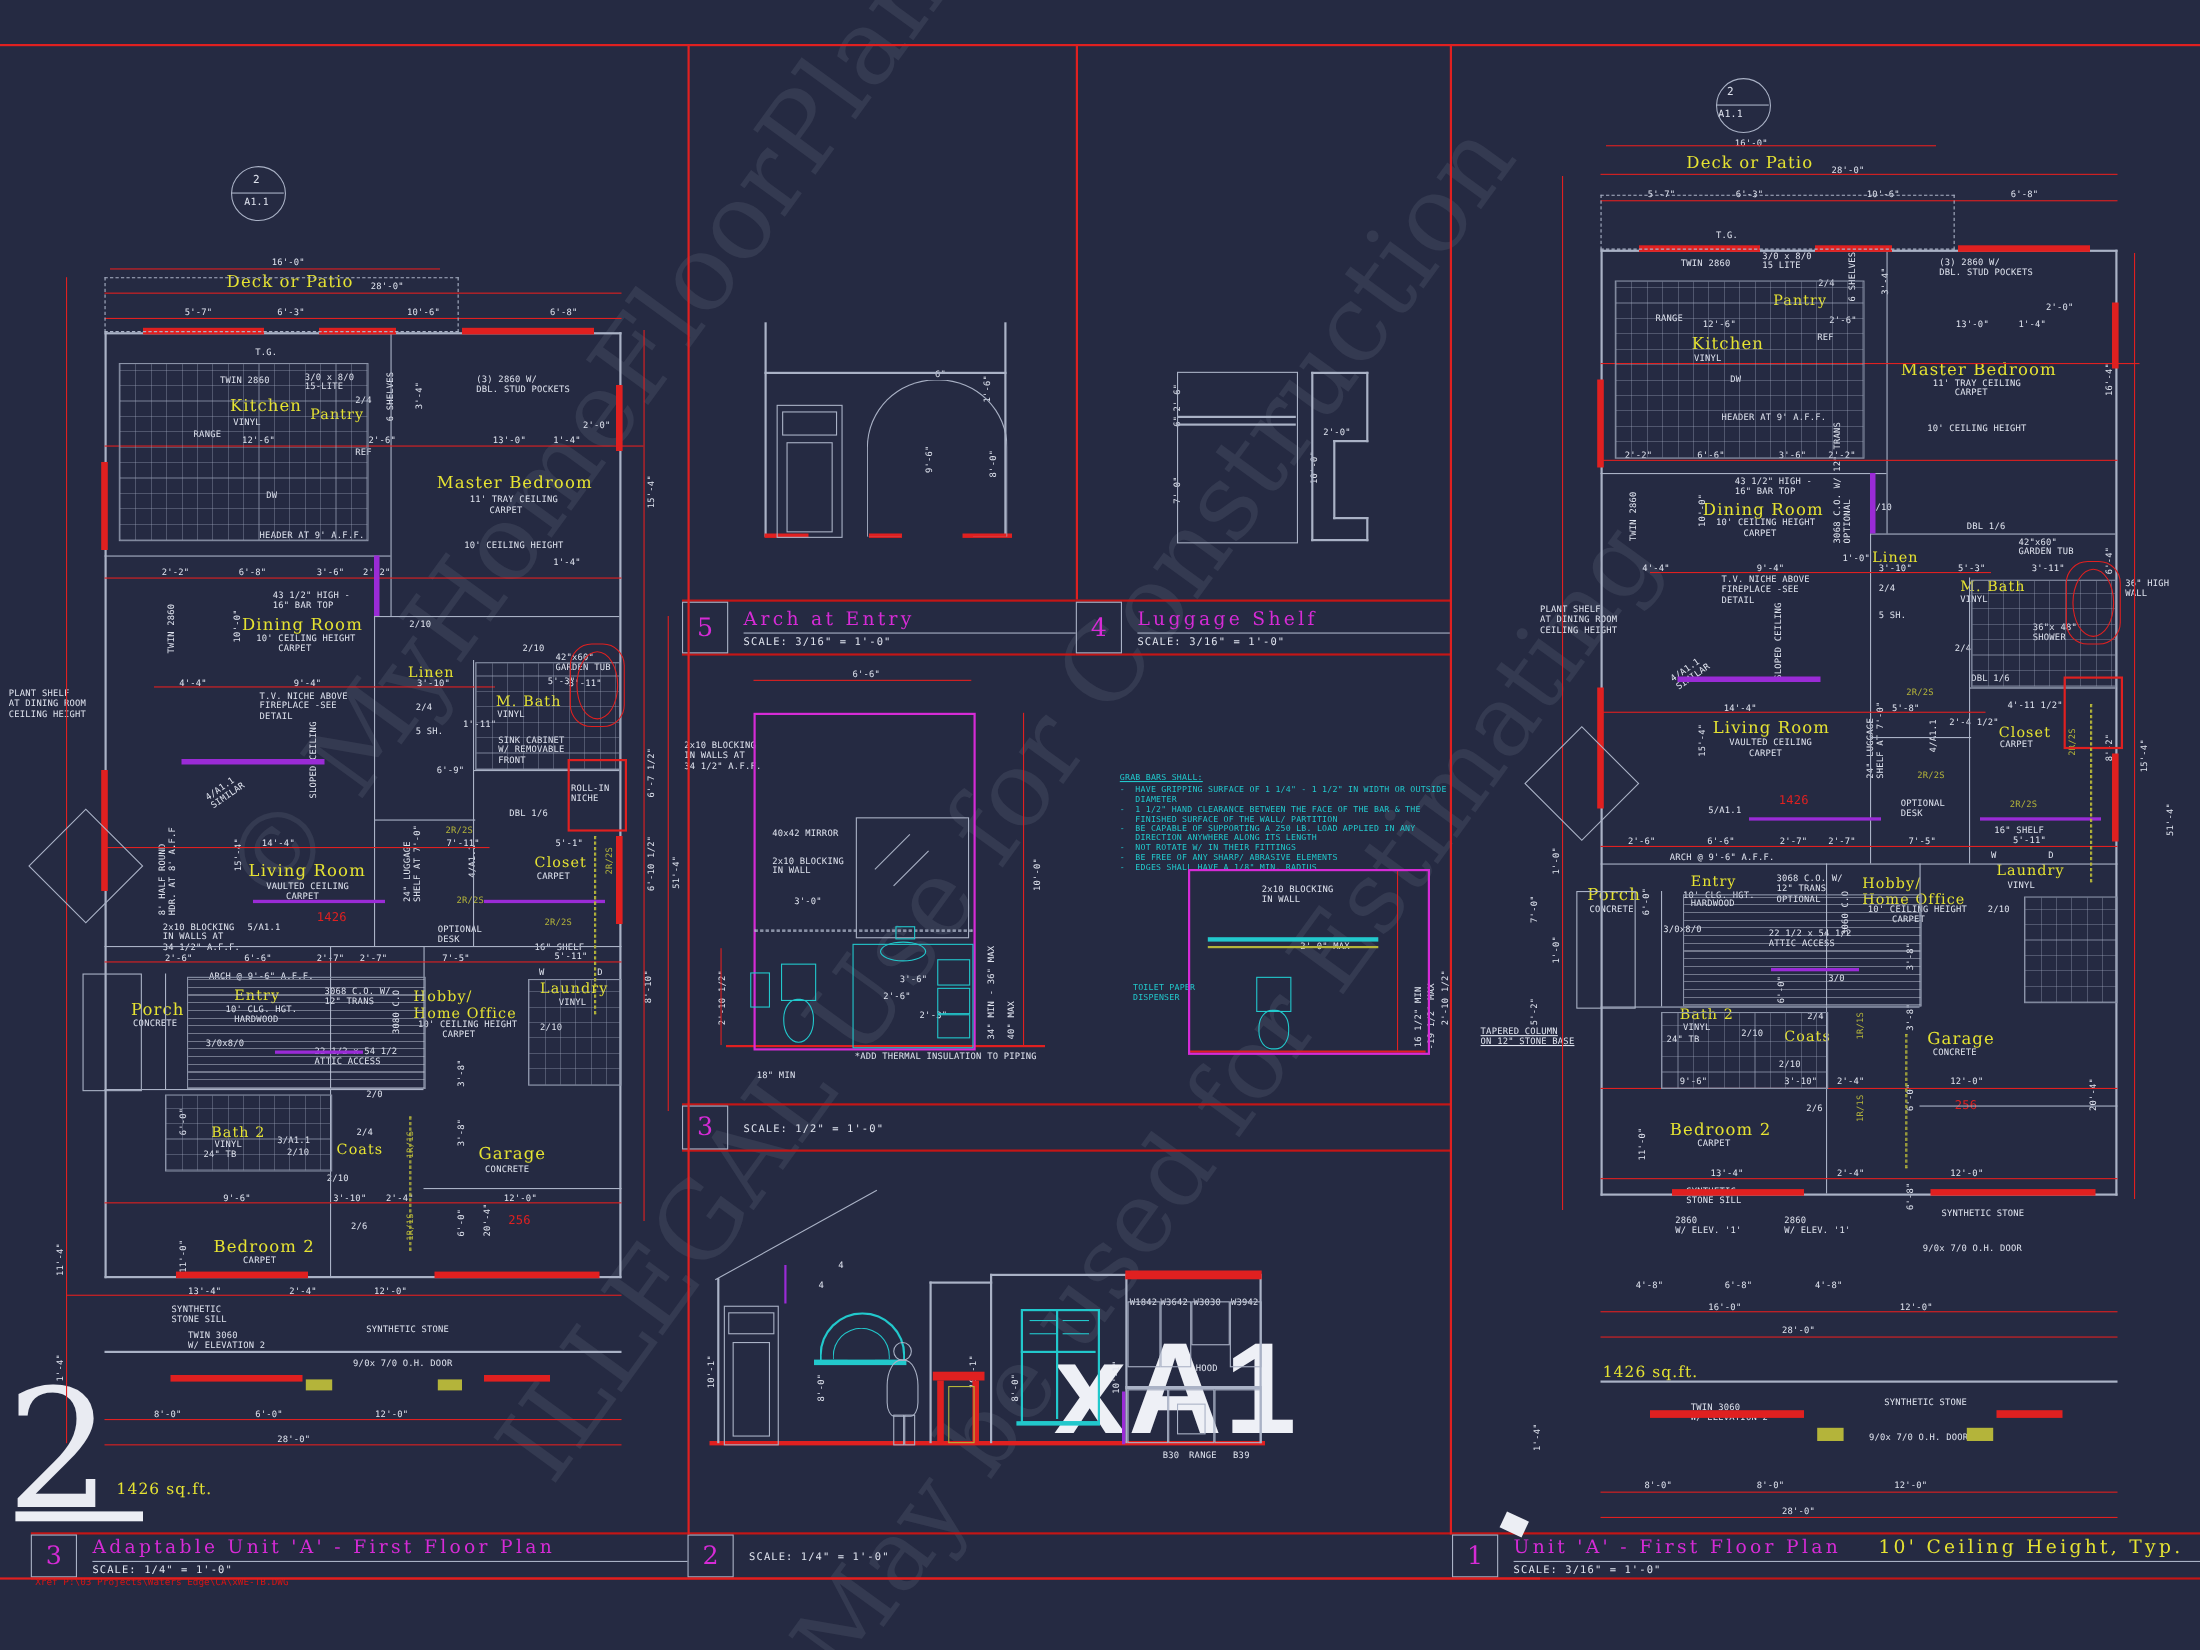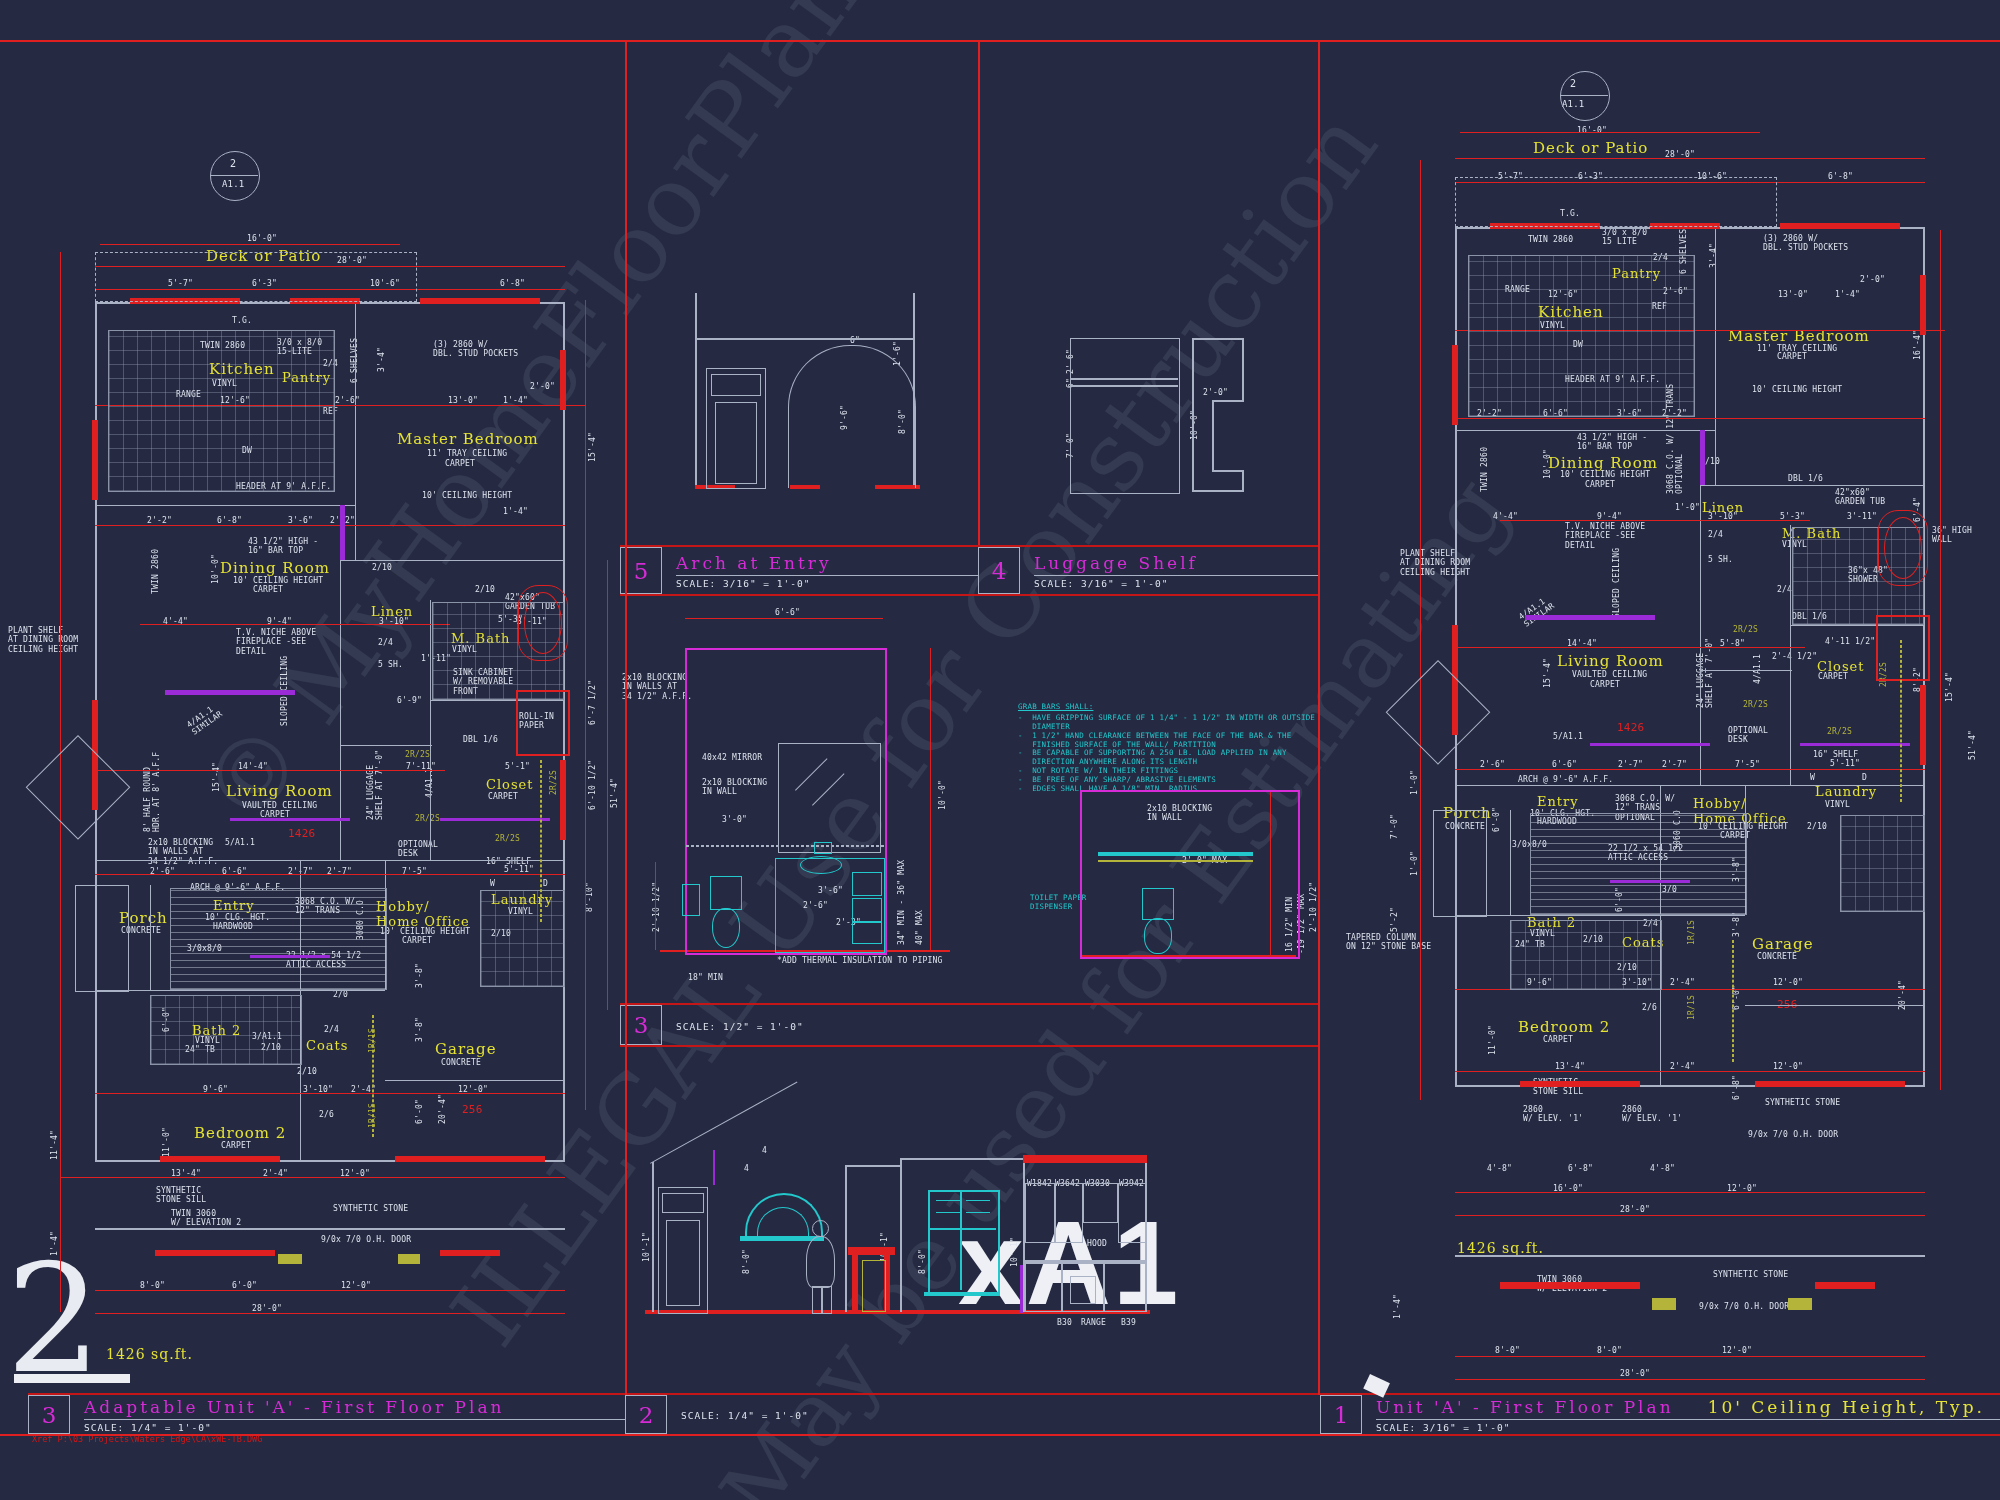--- a/index.html
+++ b/index.html
@@ -140,21 +140,21 @@
     <div class="lab" style="left: 378px; top: 638px; font-size: 8px; color: rgb(223, 227, 238);">2/4</div>
     <div class="lab" style="left: 451px; top: 631px; font-size: 13px; color: rgb(230, 227, 50); font-family: &quot;DejaVu Serif&quot;, serif; letter-spacing: 1px;">M. Bath</div>
     <div class="lab" style="left: 452px; top: 645px; font-size: 8px; color: rgb(223, 227, 238);">VINYL</div>
     <div class="lab" style="left: 421px; top: 654px; font-size: 8px; color: rgb(223, 227, 238);">1'-11"</div>
     <div class="lab" style="left: 378px; top: 660px; font-size: 8px; color: rgb(223, 227, 238);">5 SH.</div>
     <div class="lab" style="left: 453px; top: 668px; font-size: 8px; color: rgb(223, 227, 238);">SINK CABINET
 W/ REMOVABLE
 FRONT</div>
     <div class="lab" style="left: 397px; top: 696px; font-size: 8px; color: rgb(223, 227, 238);">6'-9"</div>
     <div class="lab" style="left: 519px; top: 712px; font-size: 8px; color: rgb(223, 227, 238);">ROLL-IN
-PAPER</div>
+NICHE</div>
     <div class="lab" style="left: 463px; top: 735px; font-size: 8px; color: rgb(223, 227, 238);">DBL 1/6</div>
     <div class="lab" style="left: 280px; top: 726px; font-size: 8px; color: rgb(223, 227, 238); transform: rotate(-90deg); transform-origin: 0px 0px;">SLOPED CEILING</div>
     <div class="lab" style="left: 185px; top: 722px; font-size: 8px; color: rgb(223, 227, 238); transform: rotate(-35deg); transform-origin: 0px 0px;">4/A1.1
 SIMILAR</div>
     <div class="lab" style="left: 8px; top: 626px; font-size: 8px; color: rgb(223, 227, 238);">PLANT SHELF
 AT DINING ROOM
 CEILING HEIGHT</div>
     <div class="lab" style="left: 238px; top: 762px; font-size: 8px; color: rgb(223, 227, 238);">14'-4"</div>
     <div class="lab" style="left: 212px; top: 792px; font-size: 8px; color: rgb(223, 227, 238); transform: rotate(-90deg); transform-origin: 0px 0px;">15'-4"</div>
     <div class="lab" style="left: 226px; top: 783px; font-size: 15px; color: rgb(230, 227, 50); font-family: &quot;DejaVu Serif&quot;, serif; letter-spacing: 1px;">Living Room</div>
@@ -452,21 +452,21 @@
     <div class="lab" style="left: 1530px; top: 929px; font-size: 8px; color: rgb(223, 227, 238);">VINYL</div>
     <div class="lab" style="left: 1515px; top: 940px; font-size: 8px; color: rgb(223, 227, 238);">24" TB</div>
     <div class="lab" style="left: 1583px; top: 935px; font-size: 8px; color: rgb(223, 227, 238);">2/10</div>
     <div class="lab" style="left: 1622px; top: 935px; font-size: 13px; color: rgb(230, 227, 50); font-family: &quot;DejaVu Serif&quot;, serif; letter-spacing: 1px;">Coats</div>
     <div class="lab" style="left: 1643px; top: 919px; font-size: 8px; color: rgb(223, 227, 238);">2/4</div>
     <div class="lab" style="left: 1687px; top: 945px; font-size: 8px; color: rgb(180, 180, 58); transform: rotate(-90deg); transform-origin: 0px 0px;">1R/1S</div>
     <div class="lab" style="left: 1617px; top: 963px; font-size: 8px; color: rgb(223, 227, 238);">2/10</div>
     <div class="lab" style="left: 1615px; top: 912px; font-size: 8px; color: rgb(223, 227, 238); transform: rotate(-90deg); transform-origin: 0px 0px;">6'-0"</div>
     <div class="lab" style="left: 1752px; top: 936px; font-size: 15px; color: rgb(230, 227, 50); font-family: &quot;DejaVu Serif&quot;, serif; letter-spacing: 1px;">Garage</div>
     <div class="lab" style="left: 1757px; top: 952px; font-size: 8px; color: rgb(223, 227, 238);">CONCRETE</div>
-    <div class="lab" style="left: 1346px; top: 933px; font-size: 8px; color: rgb(223, 227, 238);">TAPERED COLUMN
+    <div class="lab" style="left: 1346px; top: 933px; font-size: 8px; color: rgb(223, 227, 238); text-decoration: underline;">TAPERED COLUMN
 ON 12" STONE BASE</div>
     <div class="lab" style="left: 1732px; top: 882px; font-size: 8px; color: rgb(223, 227, 238); transform: rotate(-90deg); transform-origin: 0px 0px;">3'-8"</div>
     <div class="lab" style="left: 1732px; top: 937px; font-size: 8px; color: rgb(223, 227, 238); transform: rotate(-90deg); transform-origin: 0px 0px;">3'-8"</div>
     <div class="lab" style="left: 1527px; top: 978px; font-size: 8px; color: rgb(223, 227, 238);">9'-6"</div>
     <div class="lab" style="left: 1622px; top: 978px; font-size: 8px; color: rgb(223, 227, 238);">3'-10"</div>
     <div class="lab" style="left: 1670px; top: 978px; font-size: 8px; color: rgb(223, 227, 238);">2'-4"</div>
     <div class="lab" style="left: 1773px; top: 978px; font-size: 8px; color: rgb(223, 227, 238);">12'-0"</div>
     <div class="lab" style="left: 1777px; top: 999px; font-size: 11px; color: rgb(224, 32, 32);">256</div>
     <div class="lab" style="left: 1642px; top: 1003px; font-size: 8px; color: rgb(223, 227, 238);">2/6</div>
     <div class="lab" style="left: 1687px; top: 1020px; font-size: 8px; color: rgb(180, 180, 58); transform: rotate(-90deg); transform-origin: 0px 0px;">1R/1S</div>

